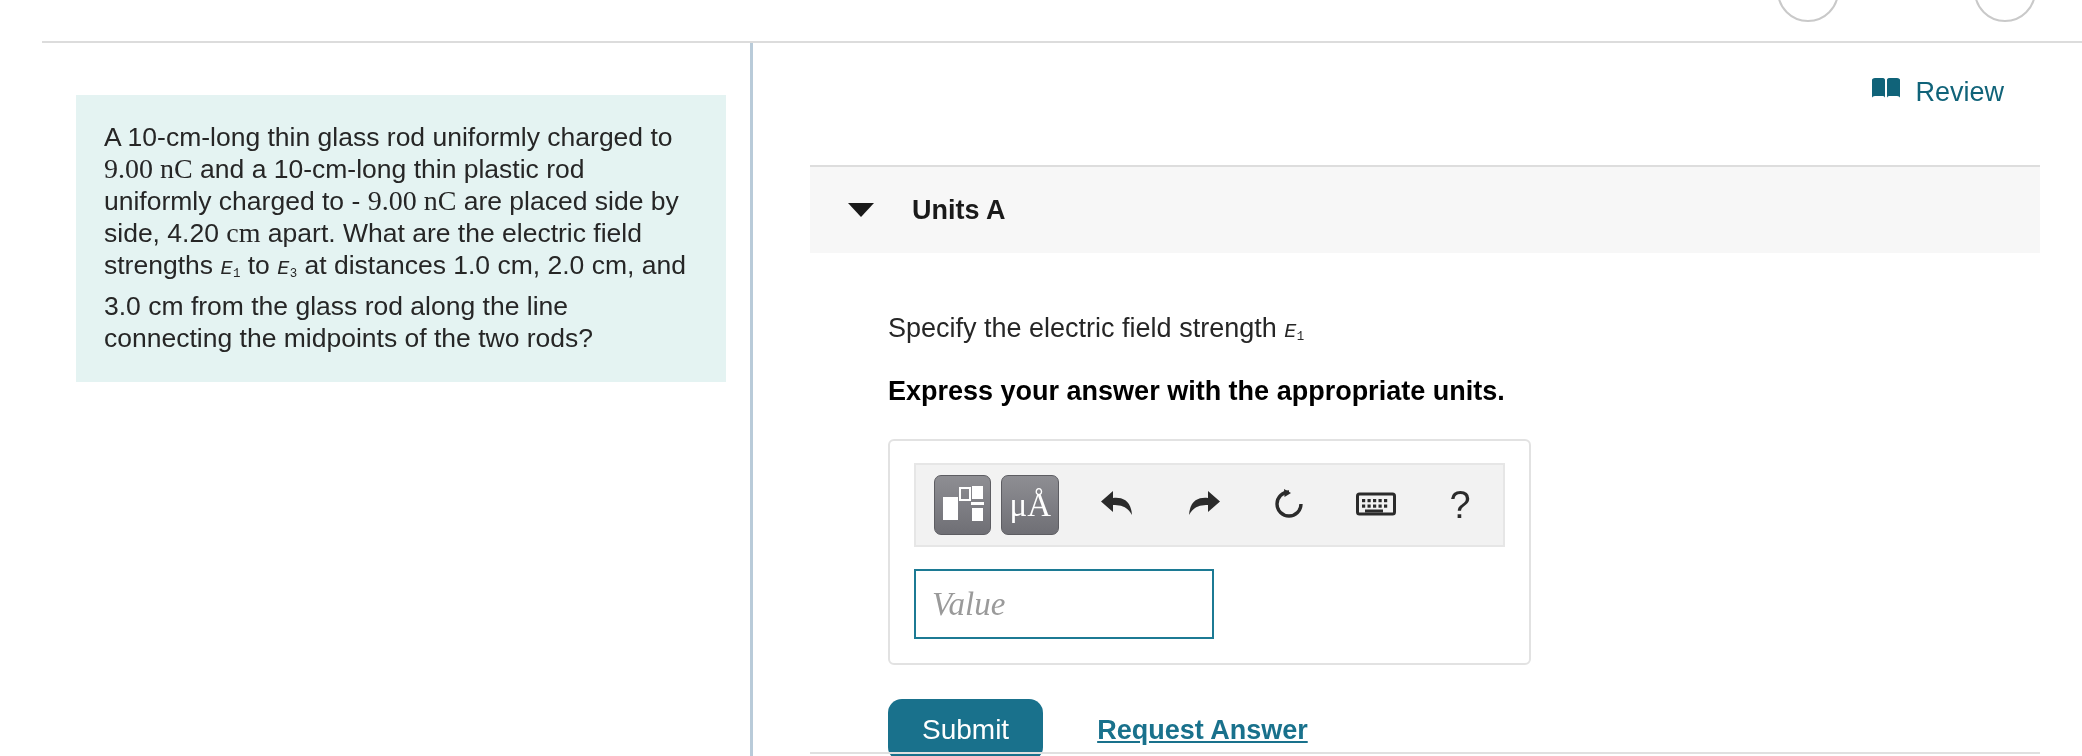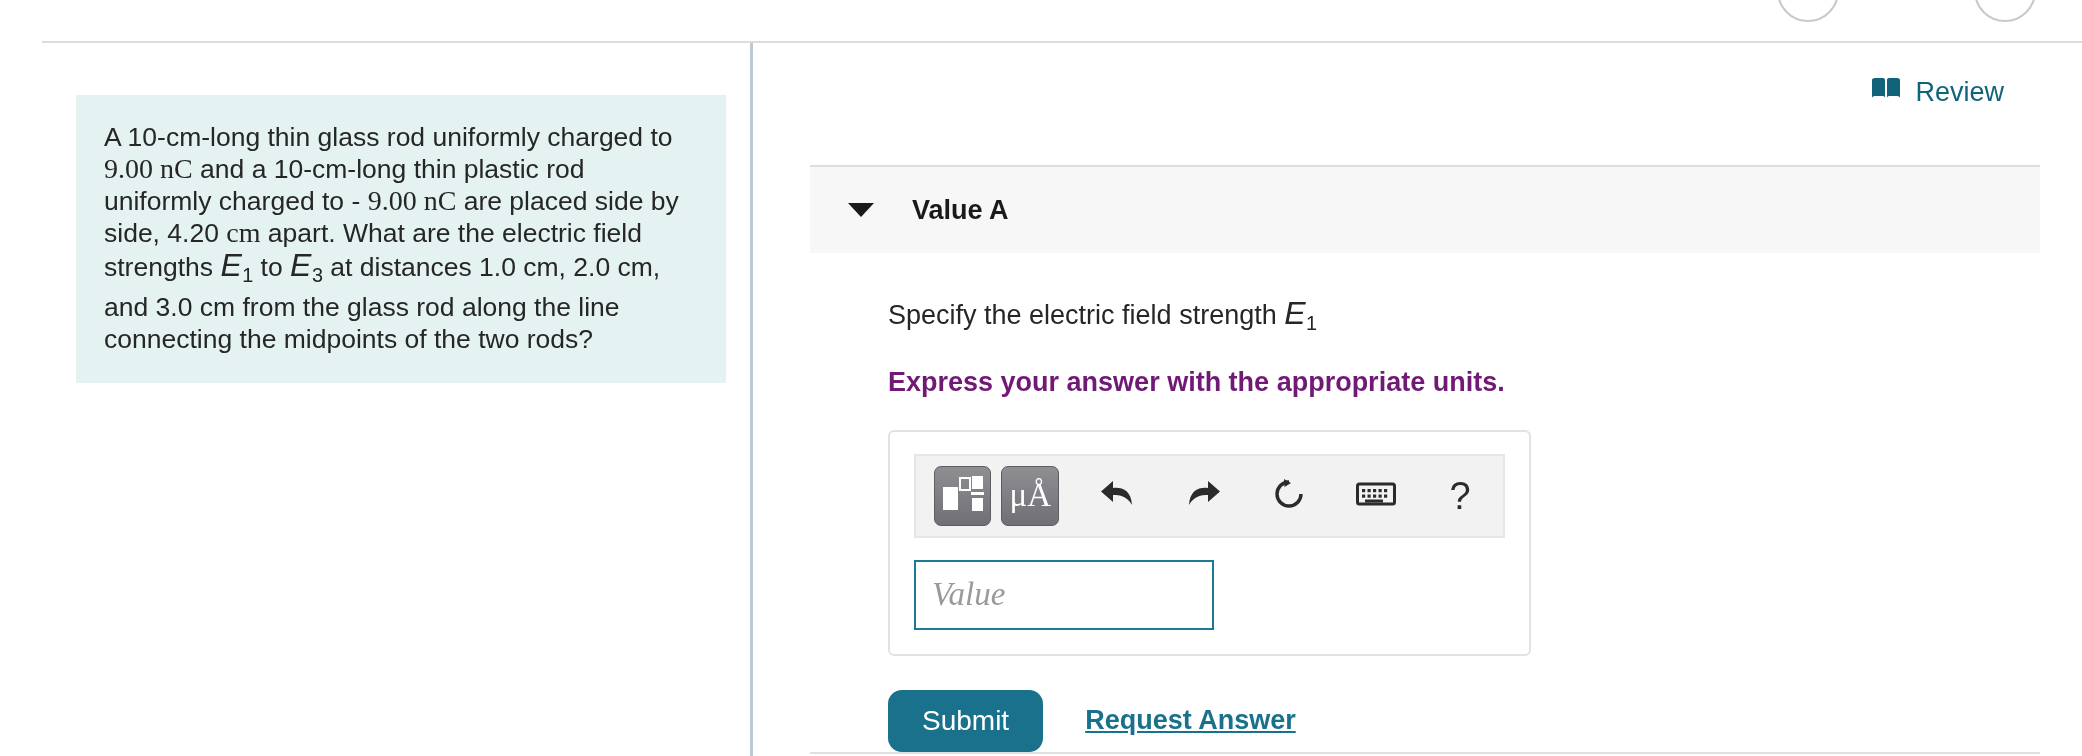--- a/index.html
+++ b/index.html
@@ -52,23 +52,23 @@
     left: 76px; top: 95px;
     width: 650px;
     padding: 26px 28px 28px 28px;
     background: #e4f3f2;
     color: #262626;
     font-size: 26.5px;
     line-height: 32px;
   }
   #question-text { margin: 0; }
   .mathit {
-    font-family: Liberation Sans, sans-serif;
+    font-family: Liberation Mono, monospace;
     font-style: italic;
-    font-size: 32px;
+    font-size: 20px;
   }
   .mathrm {
     font-family: "Liberation Serif", serif;
     font-style: normal;
     font-size: 28px;
   }
   .mathit sub, .mathrm sub {
     font-size: 0.62em;
     font-style: normal;
     vertical-align: -0.28em;
@@ -122,29 +122,29 @@
     font-size: 27px;
     font-weight: bold;
     color: #1a1a1a;
   }
 
   #part-a-body {
     padding: 0 0 0 78px;
   }
 
   #prompt-line {
-    margin-top: 42px;
+    margin-top: 60px;
     font-size: 27px;
     color: #262626;
   }
   #express-line {
     margin-top: 32px;
     font-size: 27px;
     font-weight: bold;
-    color: #701a75;
+    color: #000000;
   }
 
   
   #answer-widget {
     margin-top: 32px;
     width: 643px;
     border: 2px solid #e2e2e2;
     border-radius: 6px;
     background: #ffffff;
     padding: 22px 24px 24px 24px;
@@ -231,21 +231,21 @@
     background: #19718c;
     color: #ffffff;
     border: none;
     border-radius: 14px;
     font-family: "Liberation Sans", sans-serif;
     font-size: 28px;
     padding: 15px 34px;
     cursor: pointer;
   }
   #request-answer-link {
-    margin-left: 42px;
+    margin-left: 54px;
     color: #19718c;
     font-size: 27px;
     font-weight: bold;
     text-decoration: underline;
     cursor: pointer;
   }
 
   
   #bottom-rule {
     position: absolute;
@@ -278,21 +278,21 @@
           <path d="M29 3 C29 2, 28 1, 26 1 L18 1 C16.7 1, 16 2, 16 3 L16 21 C16 20, 17 19, 18 19 L26 19 C28 19, 29 20, 29 21 Z" fill="#106379"></path>
         </svg>
       </span>
       <span>Review</span>
     </a>
 
     <div id="part-a-panel">
 
       <div id="part-a-header">
         <span id="part-a-caret"></span>
-        <span id="part-a-title">Value A</span>
+        <span id="part-a-title">Units A</span>
       </div>
 
       <div id="part-a-body">
 
         <div id="prompt-line">
           <span>Specify the electric field strength </span><span class="mathit"><span>E</span><sub>1</sub></span>
         </div>
 
         <div id="express-line">Express your answer with the appropriate units.</div>
 

